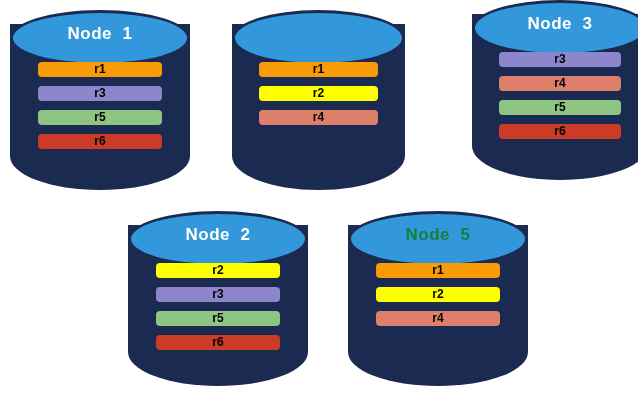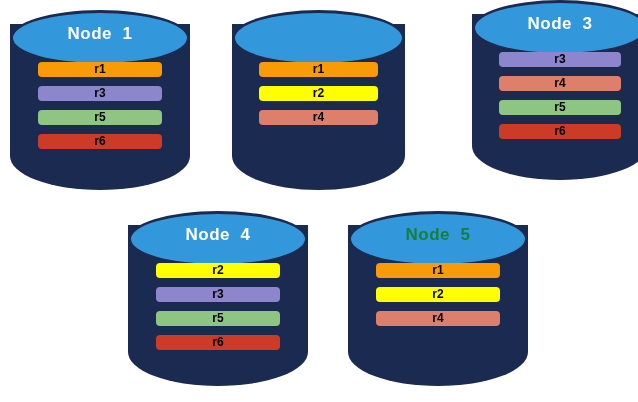--- a/index.html
+++ b/index.html
@@ -126,21 +126,21 @@
         <div class="replica" style="background: rgb(221, 127, 107); color: rgb(0, 0, 0);">r4</div>
         <div class="replica" style="background: rgb(143, 197, 130); color: rgb(0, 0, 0);">r5</div>
         <div class="replica" style="background: rgb(204, 59, 38); color: rgb(0, 0, 0);">r6</div>
       </div>
     </div>
     <div class="node" style="left: 128px; top: 211px; width: 180px; height: 175px;">
       <div class="cyl">
         <div class="cyl-body" style="background: rgb(27, 42, 80);"></div>
         <div class="cyl-top" style="background: rgb(51, 152, 219); border-color: rgb(27, 42, 80);"></div>
       </div>
-      <div class="node-title" style="color: rgb(255, 255, 255);">Node  4</div>
+      <div class="node-title" style="color: rgb(255, 255, 255);">Node  2</div>
       <div class="replicas" style="top: 52px; padding-left: 28px; padding-right: 28px; box-sizing: border-box;">
         <div class="replica" style="background: rgb(255, 255, 0); color: rgb(0, 0, 0);">r2</div>
         <div class="replica" style="background: rgb(141, 134, 204); color: rgb(0, 0, 0);">r3</div>
         <div class="replica" style="background: rgb(143, 197, 130); color: rgb(0, 0, 0);">r5</div>
         <div class="replica" style="background: rgb(204, 59, 38); color: rgb(0, 0, 0);">r6</div>
       </div>
     </div>
     <div class="node" style="left: 348px; top: 211px; width: 180px; height: 175px;">
       <div class="cyl">
         <div class="cyl-body" style="background: rgb(27, 42, 80);"></div>

